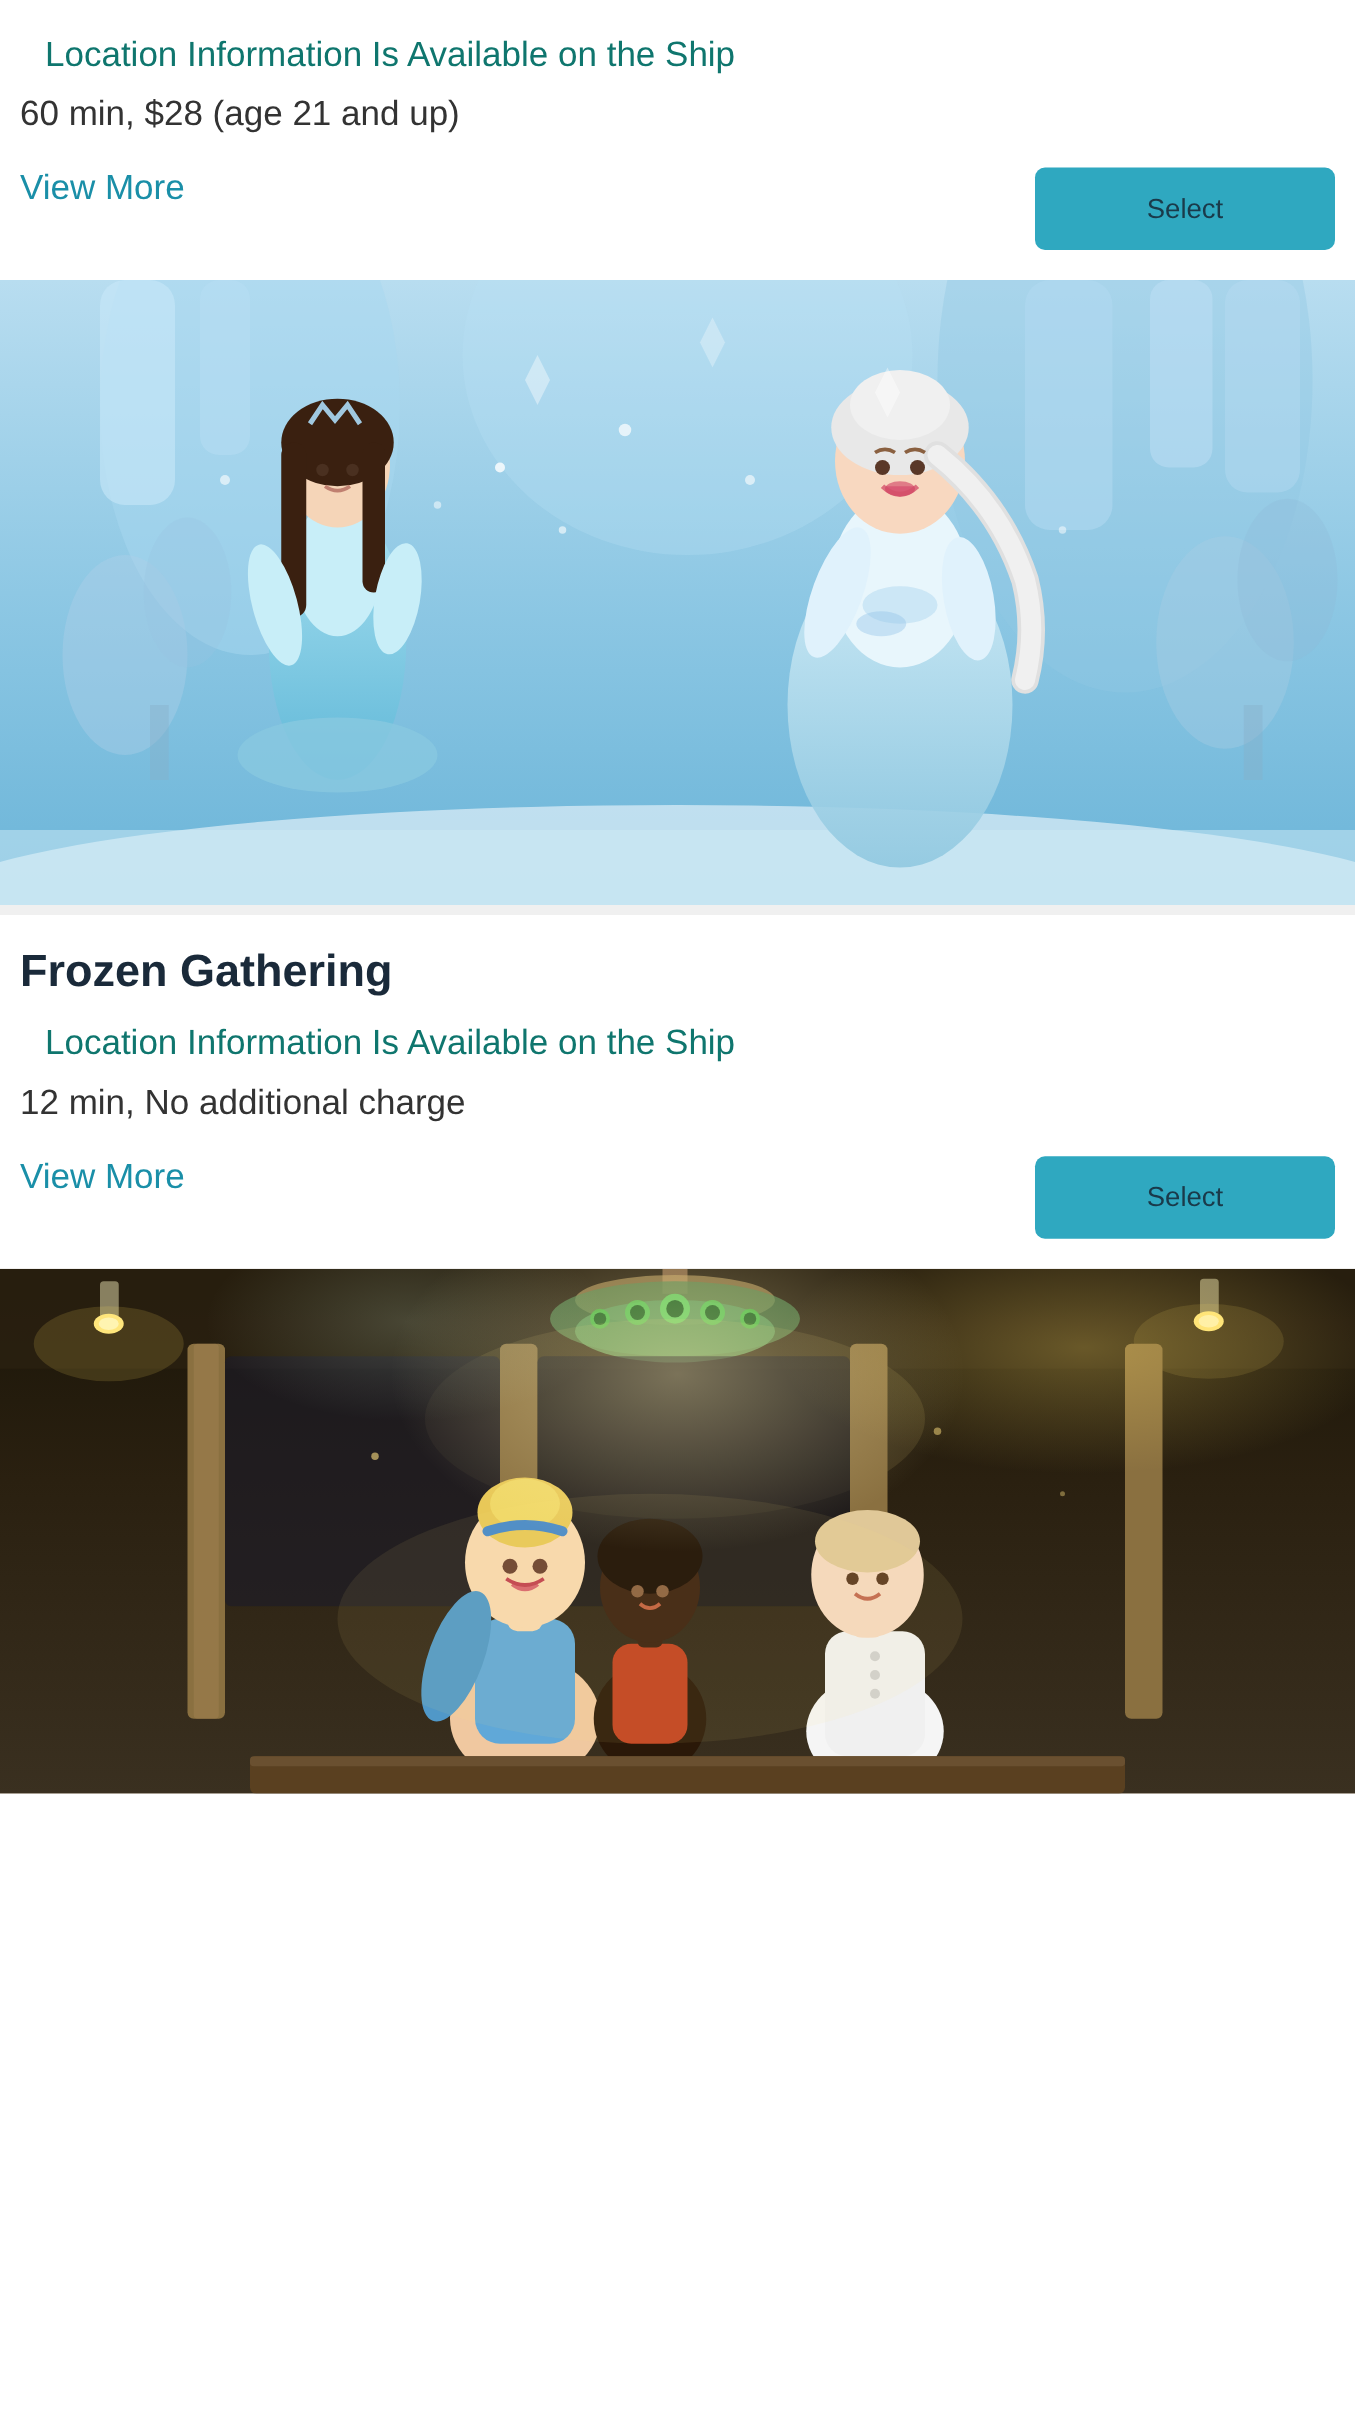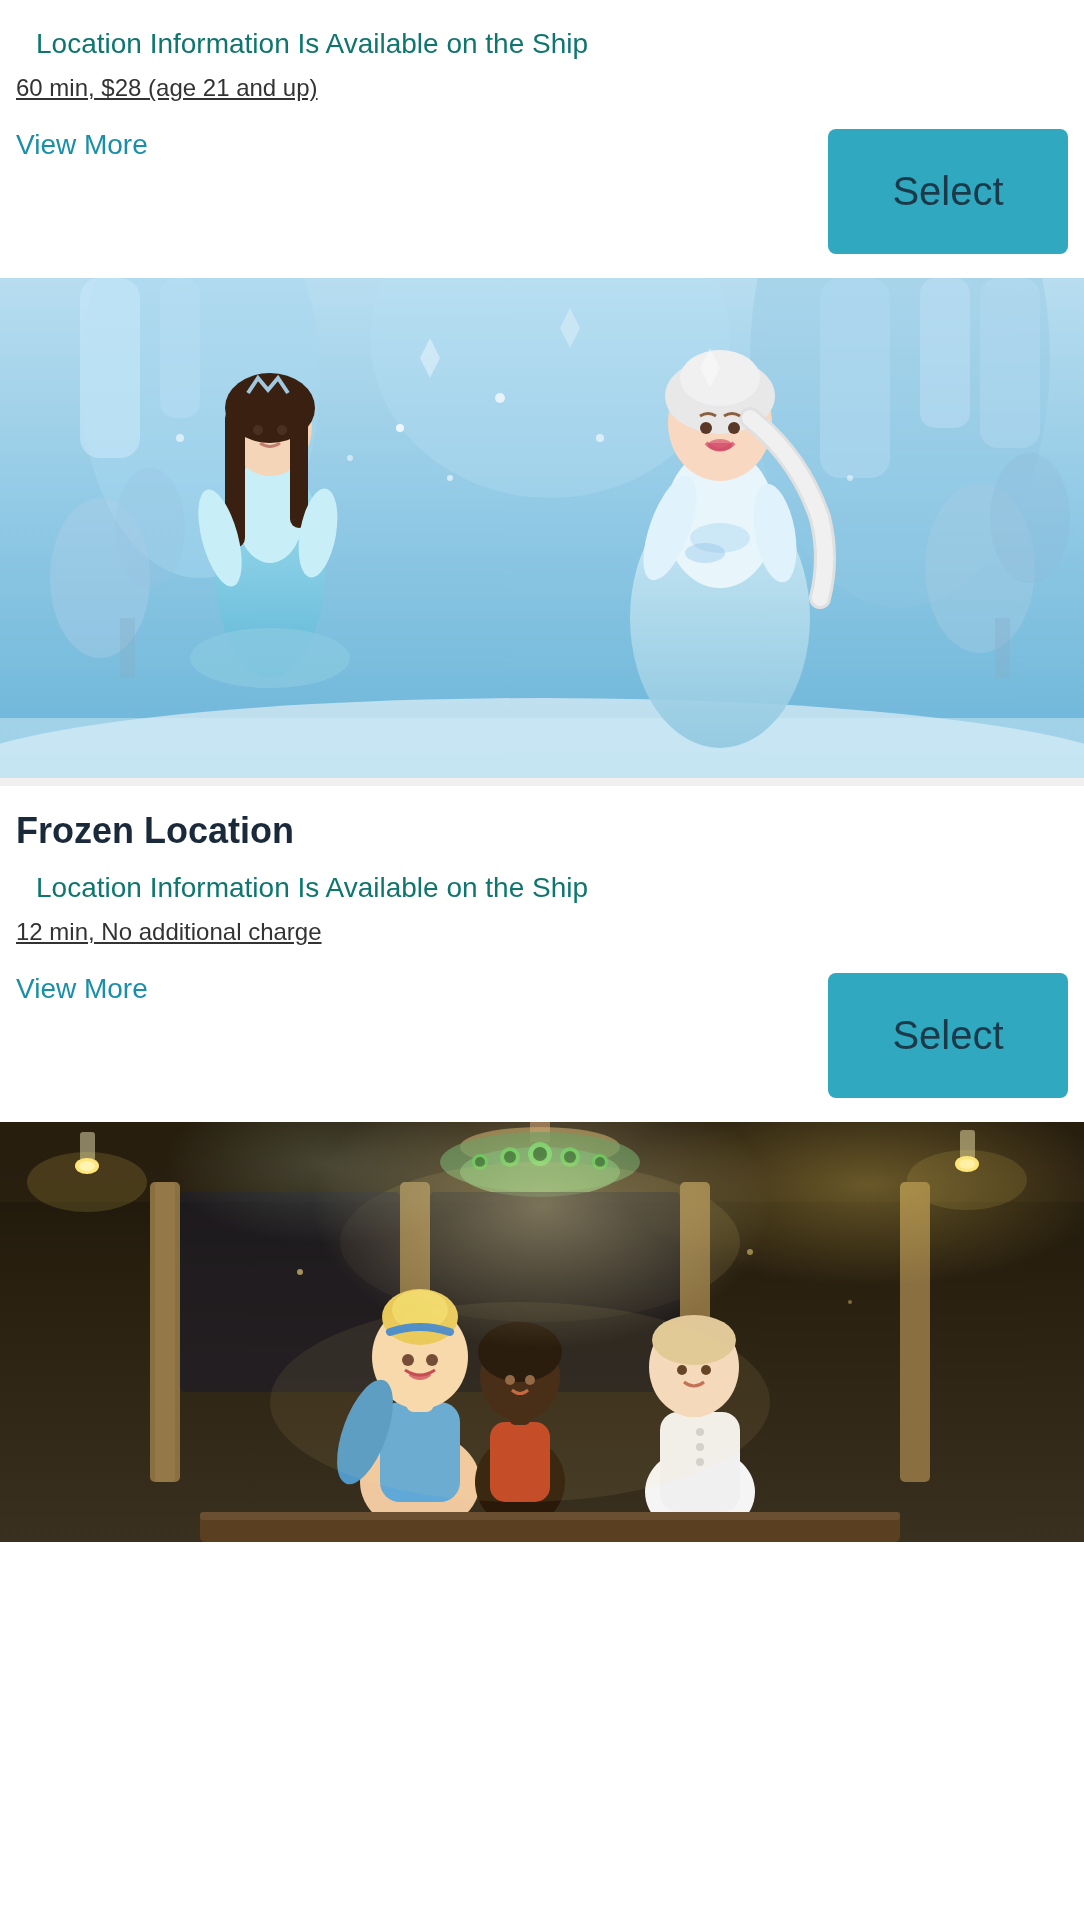--- a/index.html
+++ b/index.html
@@ -24,25 +24,24 @@
 
     .card-info-text {
       font-size: 28px;
       color: #0f766e;
       line-height: 1.4;
       margin-bottom: 8px;
       margin-left: 20px;
     }
 
     .card-details-text {
-      font-size: 24px;
+      font-size: 28px;
       color: #333333;
       line-height: 1.4;
       margin-bottom: 24px;
-      text-decoration: underline;
     }
 
     .card-actions {
       display: flex;
       align-items: flex-start;
       justify-content: space-between;
       margin-bottom: 24px;
     }
 
     .view-more-link {
@@ -50,23 +49,23 @@
       color: #1a8fa8;
       text-decoration: none;
       cursor: pointer;
     }
 
     .select-button {
       background-color: #2fa8c0;
       color: #1a3a4a;
       border: none;
       border-radius: 8px;
-      font-size: 40px;
+      font-size: 22px;
       font-weight: 400;
-      padding: 40px 48px;
+      padding: 20px 48px;
       cursor: pointer;
       min-width: 240px;
       text-align: center;
     }
 
     .card-image-container {
       width: 100%;
       overflow: hidden;
       margin-bottom: 0;
     }
@@ -251,21 +250,21 @@
       <polygon points="420,80 430,100 440,80 430,60" fill="white" opacity="0.4"></polygon>
       <polygon points="560,50 570,70 580,50 570,30" fill="white" opacity="0.3"></polygon>
       <polygon points="700,90 710,110 720,90 710,70" fill="white" opacity="0.4"></polygon>
     </svg>
   </div>
 </div>
 
 <div class="divider"></div>
 
 <div class="card-section">
-  <h2 class="section-title">Frozen Location</h2>
+  <h2 class="section-title">Frozen Gathering</h2>
   <p class="card-info-text">Location Information Is Available on the Ship</p>
   <p class="card-details-text">12 min, No additional charge</p>
   <div class="card-actions">
     <a class="view-more-link" href="#">View More</a>
     <button class="select-button">Select</button>
   </div>
 </div>
 
 <div class="card-image-container">
   <div class="restaurant-scene">

